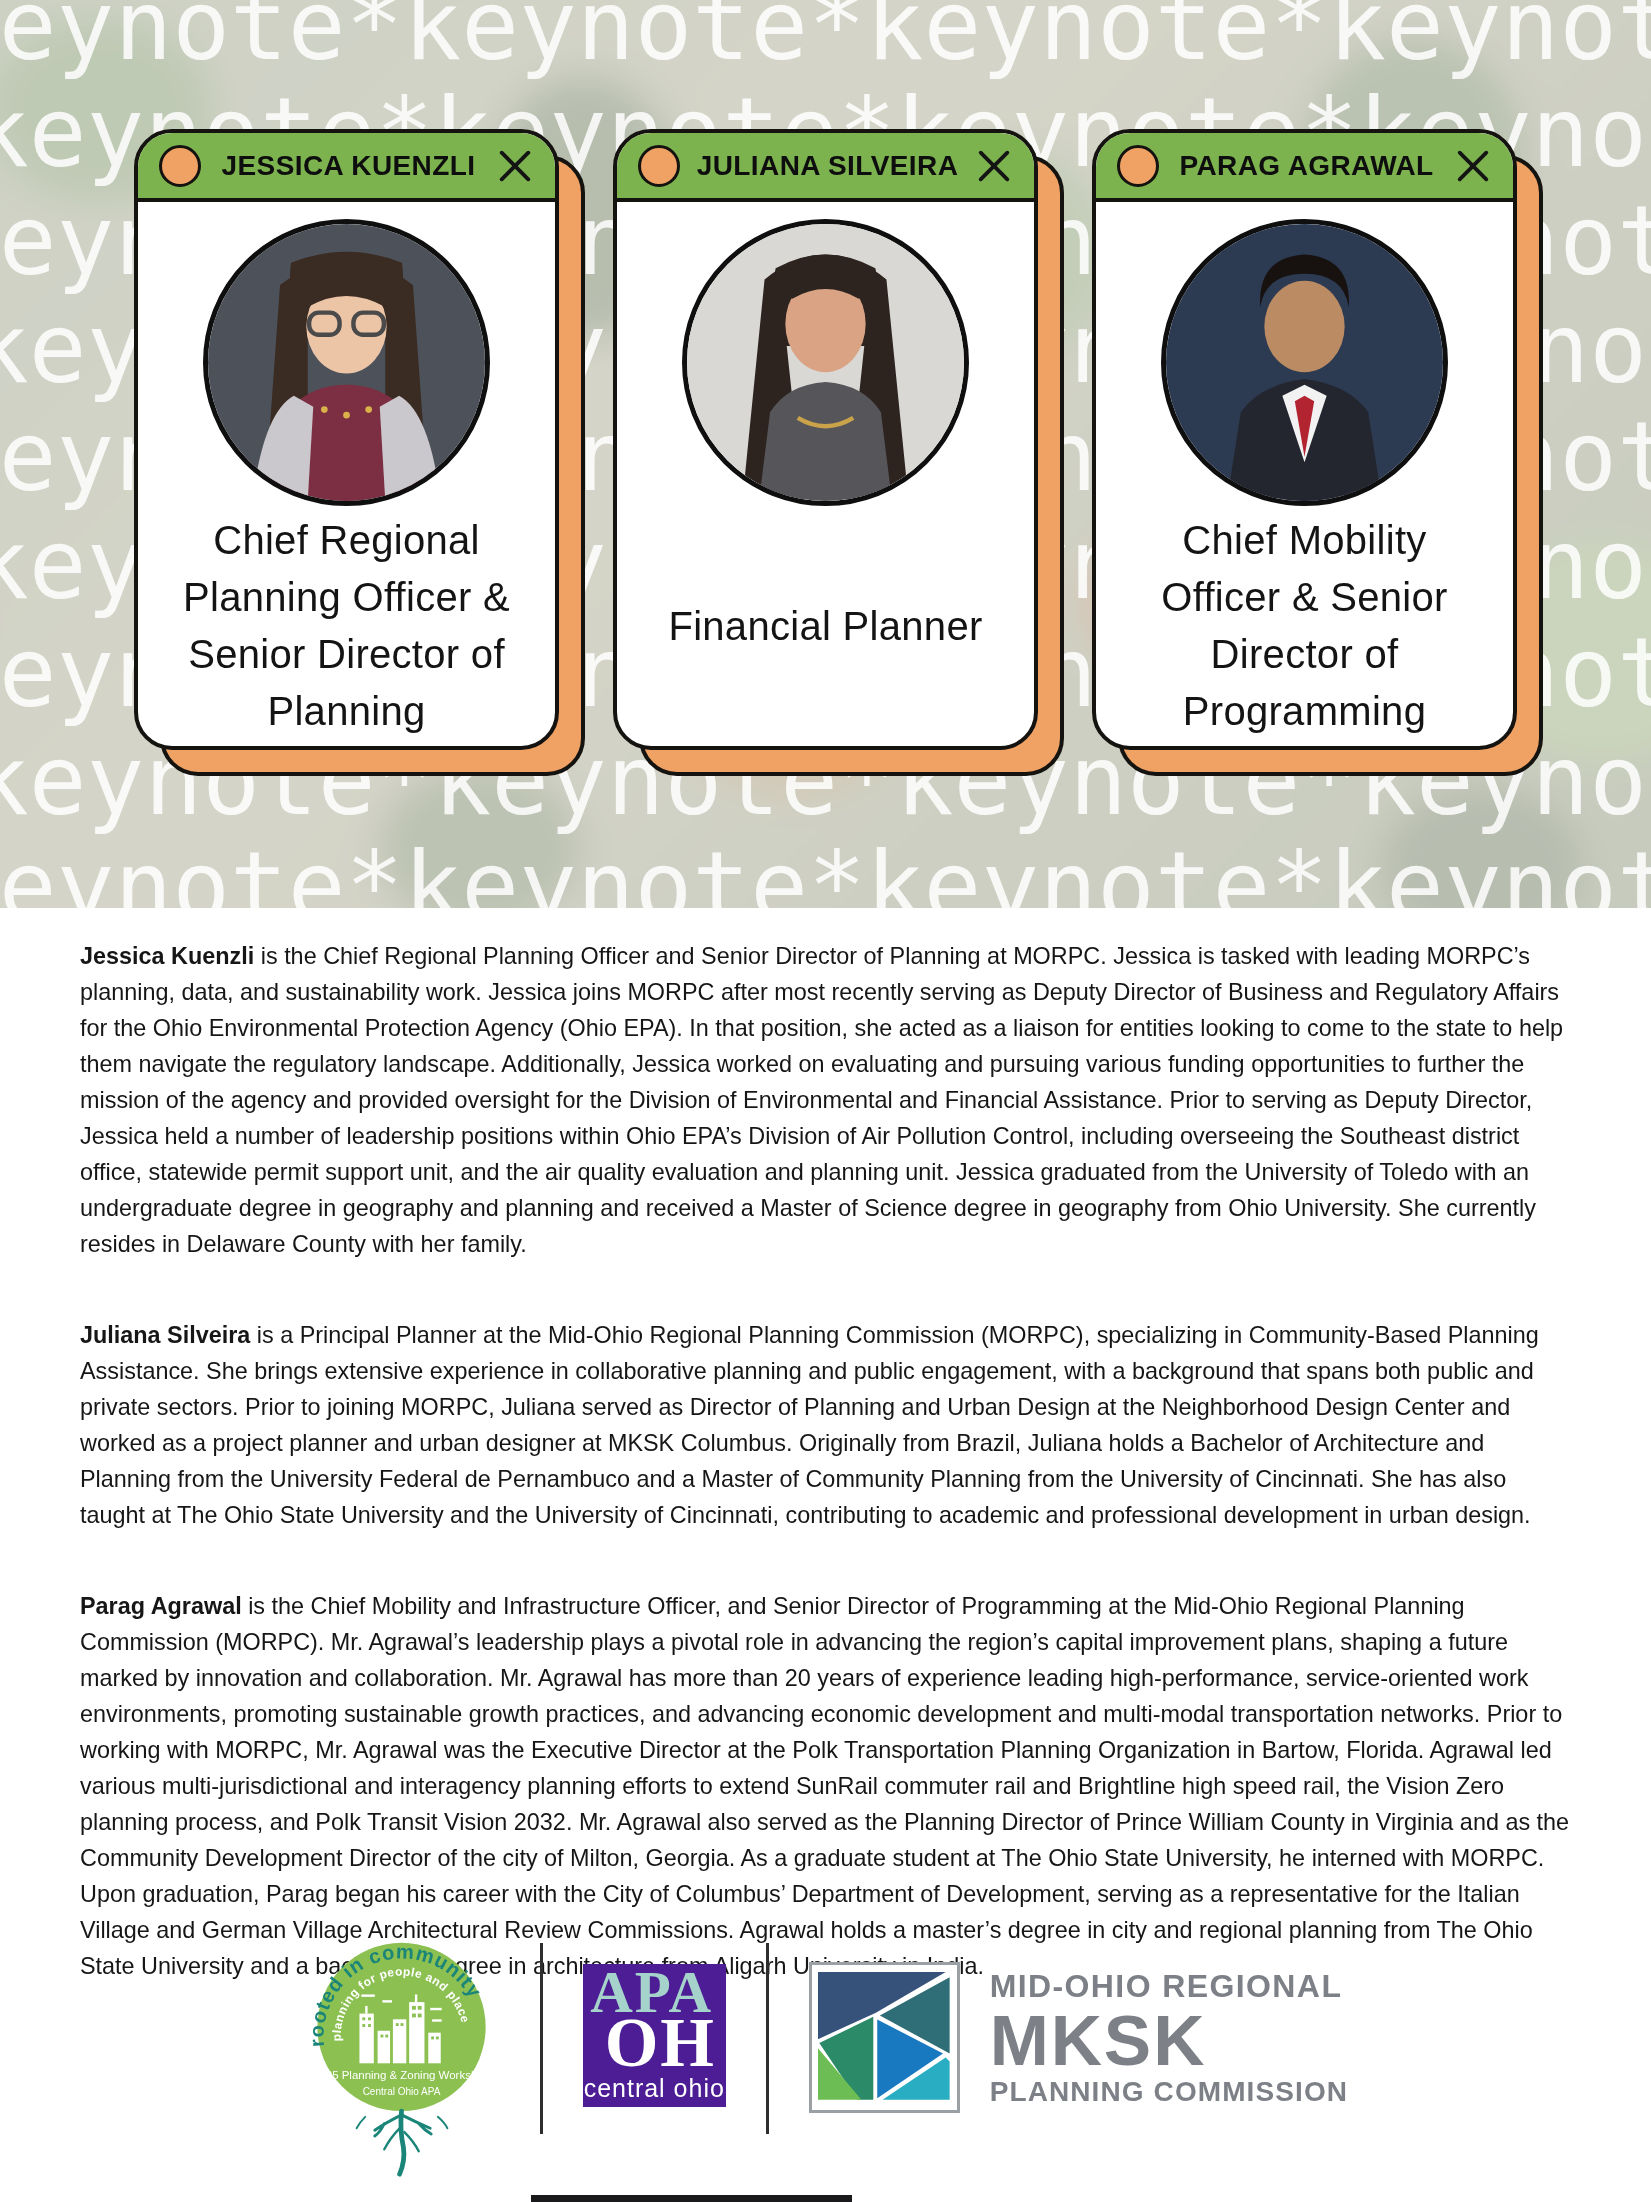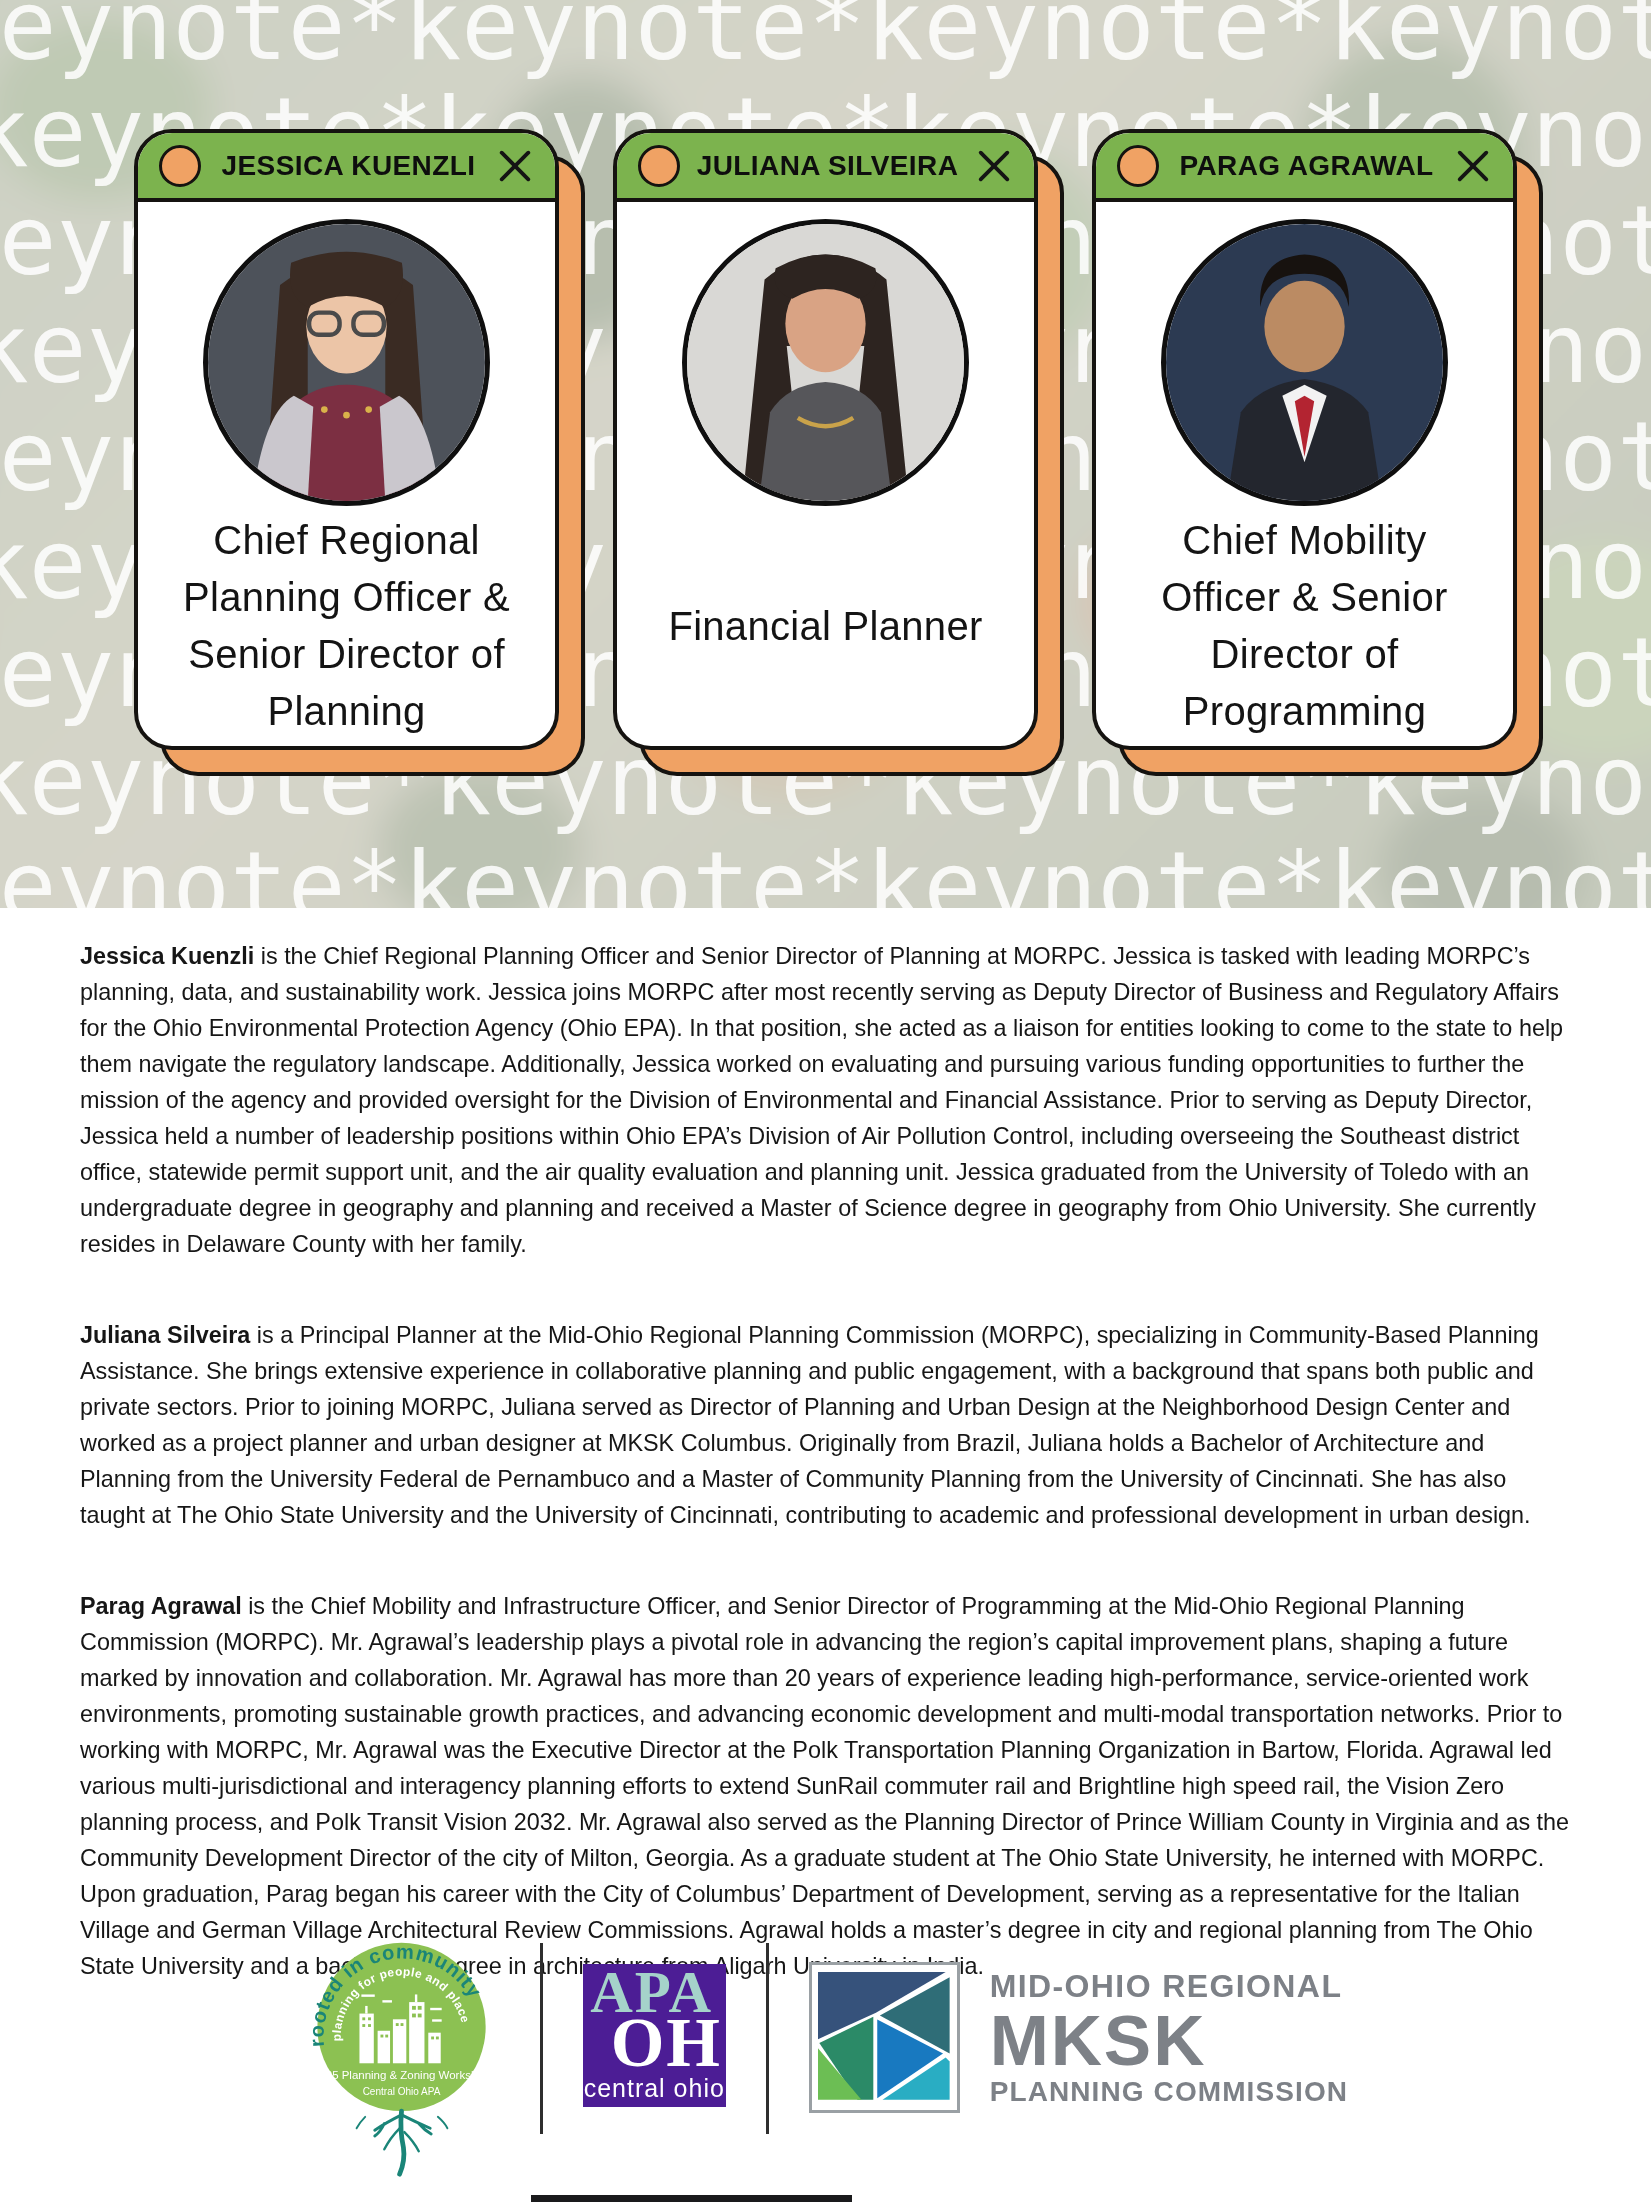--- a/index.html
+++ b/index.html
@@ -57,21 +57,21 @@
   .bios p { margin-bottom:55px; }
   .bios b { font-weight:700; }
 
   
   .footer { position:absolute; left:0; top:1939px; width:1652px;
     display:flex; justify-content:center; align-items:flex-start; gap:40px; }
   .v-div { width:2.9px; height:191px; background:#2e2e2e; margin-top:3.8px; }
   .apa-logo { margin-top:25px; width:143px; height:143px; background:#4c1d95; position:relative; overflow:hidden;padding-left:46px; }
   .apa-a { position:absolute; left:7.6px; top:-5.7px; font-family:"Liberation Serif", serif;
     font-weight:700; font-size:59px; color:#a5d2ca; letter-spacing:1.9px; }
-  .apa-oh { position:absolute; left:28px; top:40px; font-family:"Liberation Serif", serif;
+  .apa-oh { position:absolute; left:22px; top:40px; font-family:"Liberation Serif", serif;
     font-weight:700; font-size:69px; color:#ffffff; letter-spacing:1.9px; }
   .apa-co { position:absolute; left:0; bottom:3.8px; width:100%; text-align:center;
     font-size:25px; color:#fff; letter-spacing:1px; border-top:1.9px solid rgba(255,255,255,0.0); }
   .morpc { margin-top:23px; display:flex; align-items:center; gap:30px; }
   .morpc-icon { width:151px; height:151px; border:3.8px solid #9aa0a4; background:#fff; padding:6.7px; }
   .morpc-icon svg { width:100%; height:100%; display:block; }
   .morpc-text { color:#7d8187; }
   .morpc-l1 { font-size:32px; font-weight:700; letter-spacing:1.4px; }
   .morpc-l2 { font-size:71px; font-weight:800; letter-spacing:1.9px; line-height:71px; }
   .morpc-l3 { font-size:28px; font-weight:700; letter-spacing:1.1px; }

